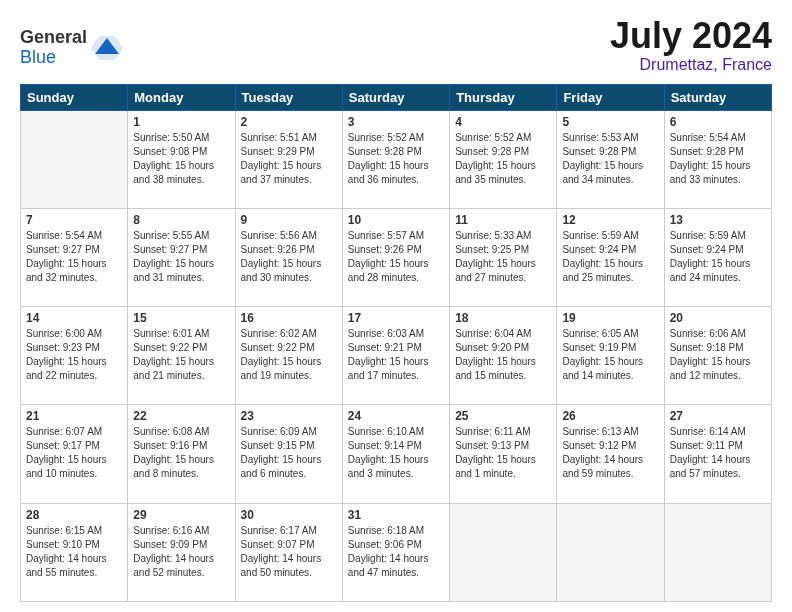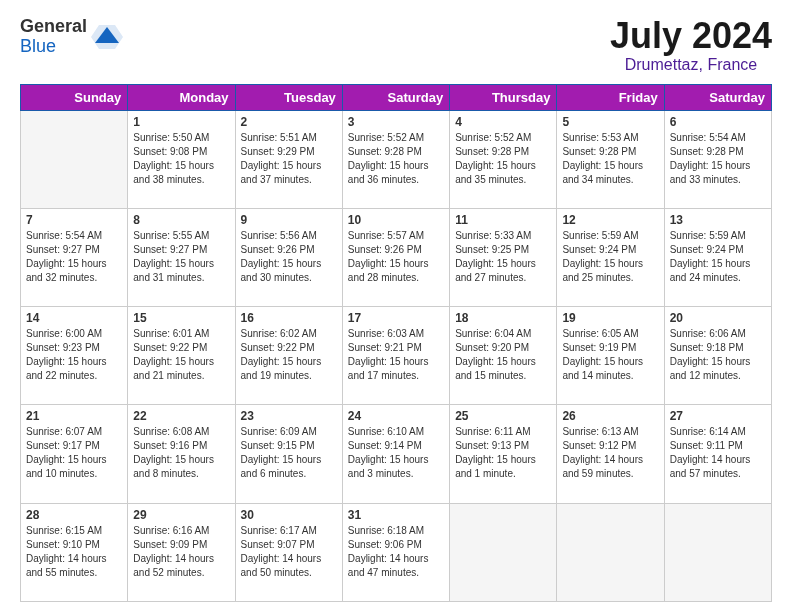--- a/index.html
+++ b/index.html
@@ -19,21 +19,21 @@
     }
     .header {
       display: flex;
       justify-content: space-between;
       align-items: flex-start;
       margin-bottom: 10px;
     }
     .logo {
       display: flex;
       align-items: center;
-      margin-top: 1px;
+      margin-top: 12px;
     }
     .logo-text {
       display: flex;
       flex-direction: column;
       line-height: 1.1;
     }
     .logo-general {
       font-size: 18px;
       font-weight: bold;
       color: #333;
@@ -42,43 +42,43 @@
       font-size: 18px;
       font-weight: normal;
       color: #1565c0;
     }
     .logo-icon {
       width: 32px;
       height: 32px;
       margin-left: 4px;
     }
     .title-block {
-      text-align: center;
+      text-align: right;
     }
     .main-title {
       font-size: 36px;
       font-weight: bold;
       color: #1a1a1a;
       line-height: 1.1;
     }
     .subtitle {
       font-size: 16px;
       color: #4c1d95;
     }
     .calendar {
       flex: 1;
       border: 1px solid #ccc;
       border-collapse: collapse;
       width: 100%;
       table-layout: fixed;
     }
     .calendar th {
-      background-color: #a21caf;
+      background-color: #0c4a6e;
       color: white;
-      text-align: right;
+      text-align: left;
       padding: 5px 6px;
       font-size: 13px;
       border: 1px solid #1a5aaa;
     }
     .calendar td {
       border: 1px solid #ccc;
       vertical-align: top;
       padding: 4px 5px;
       font-size: 10.5px;
       color: #333;

